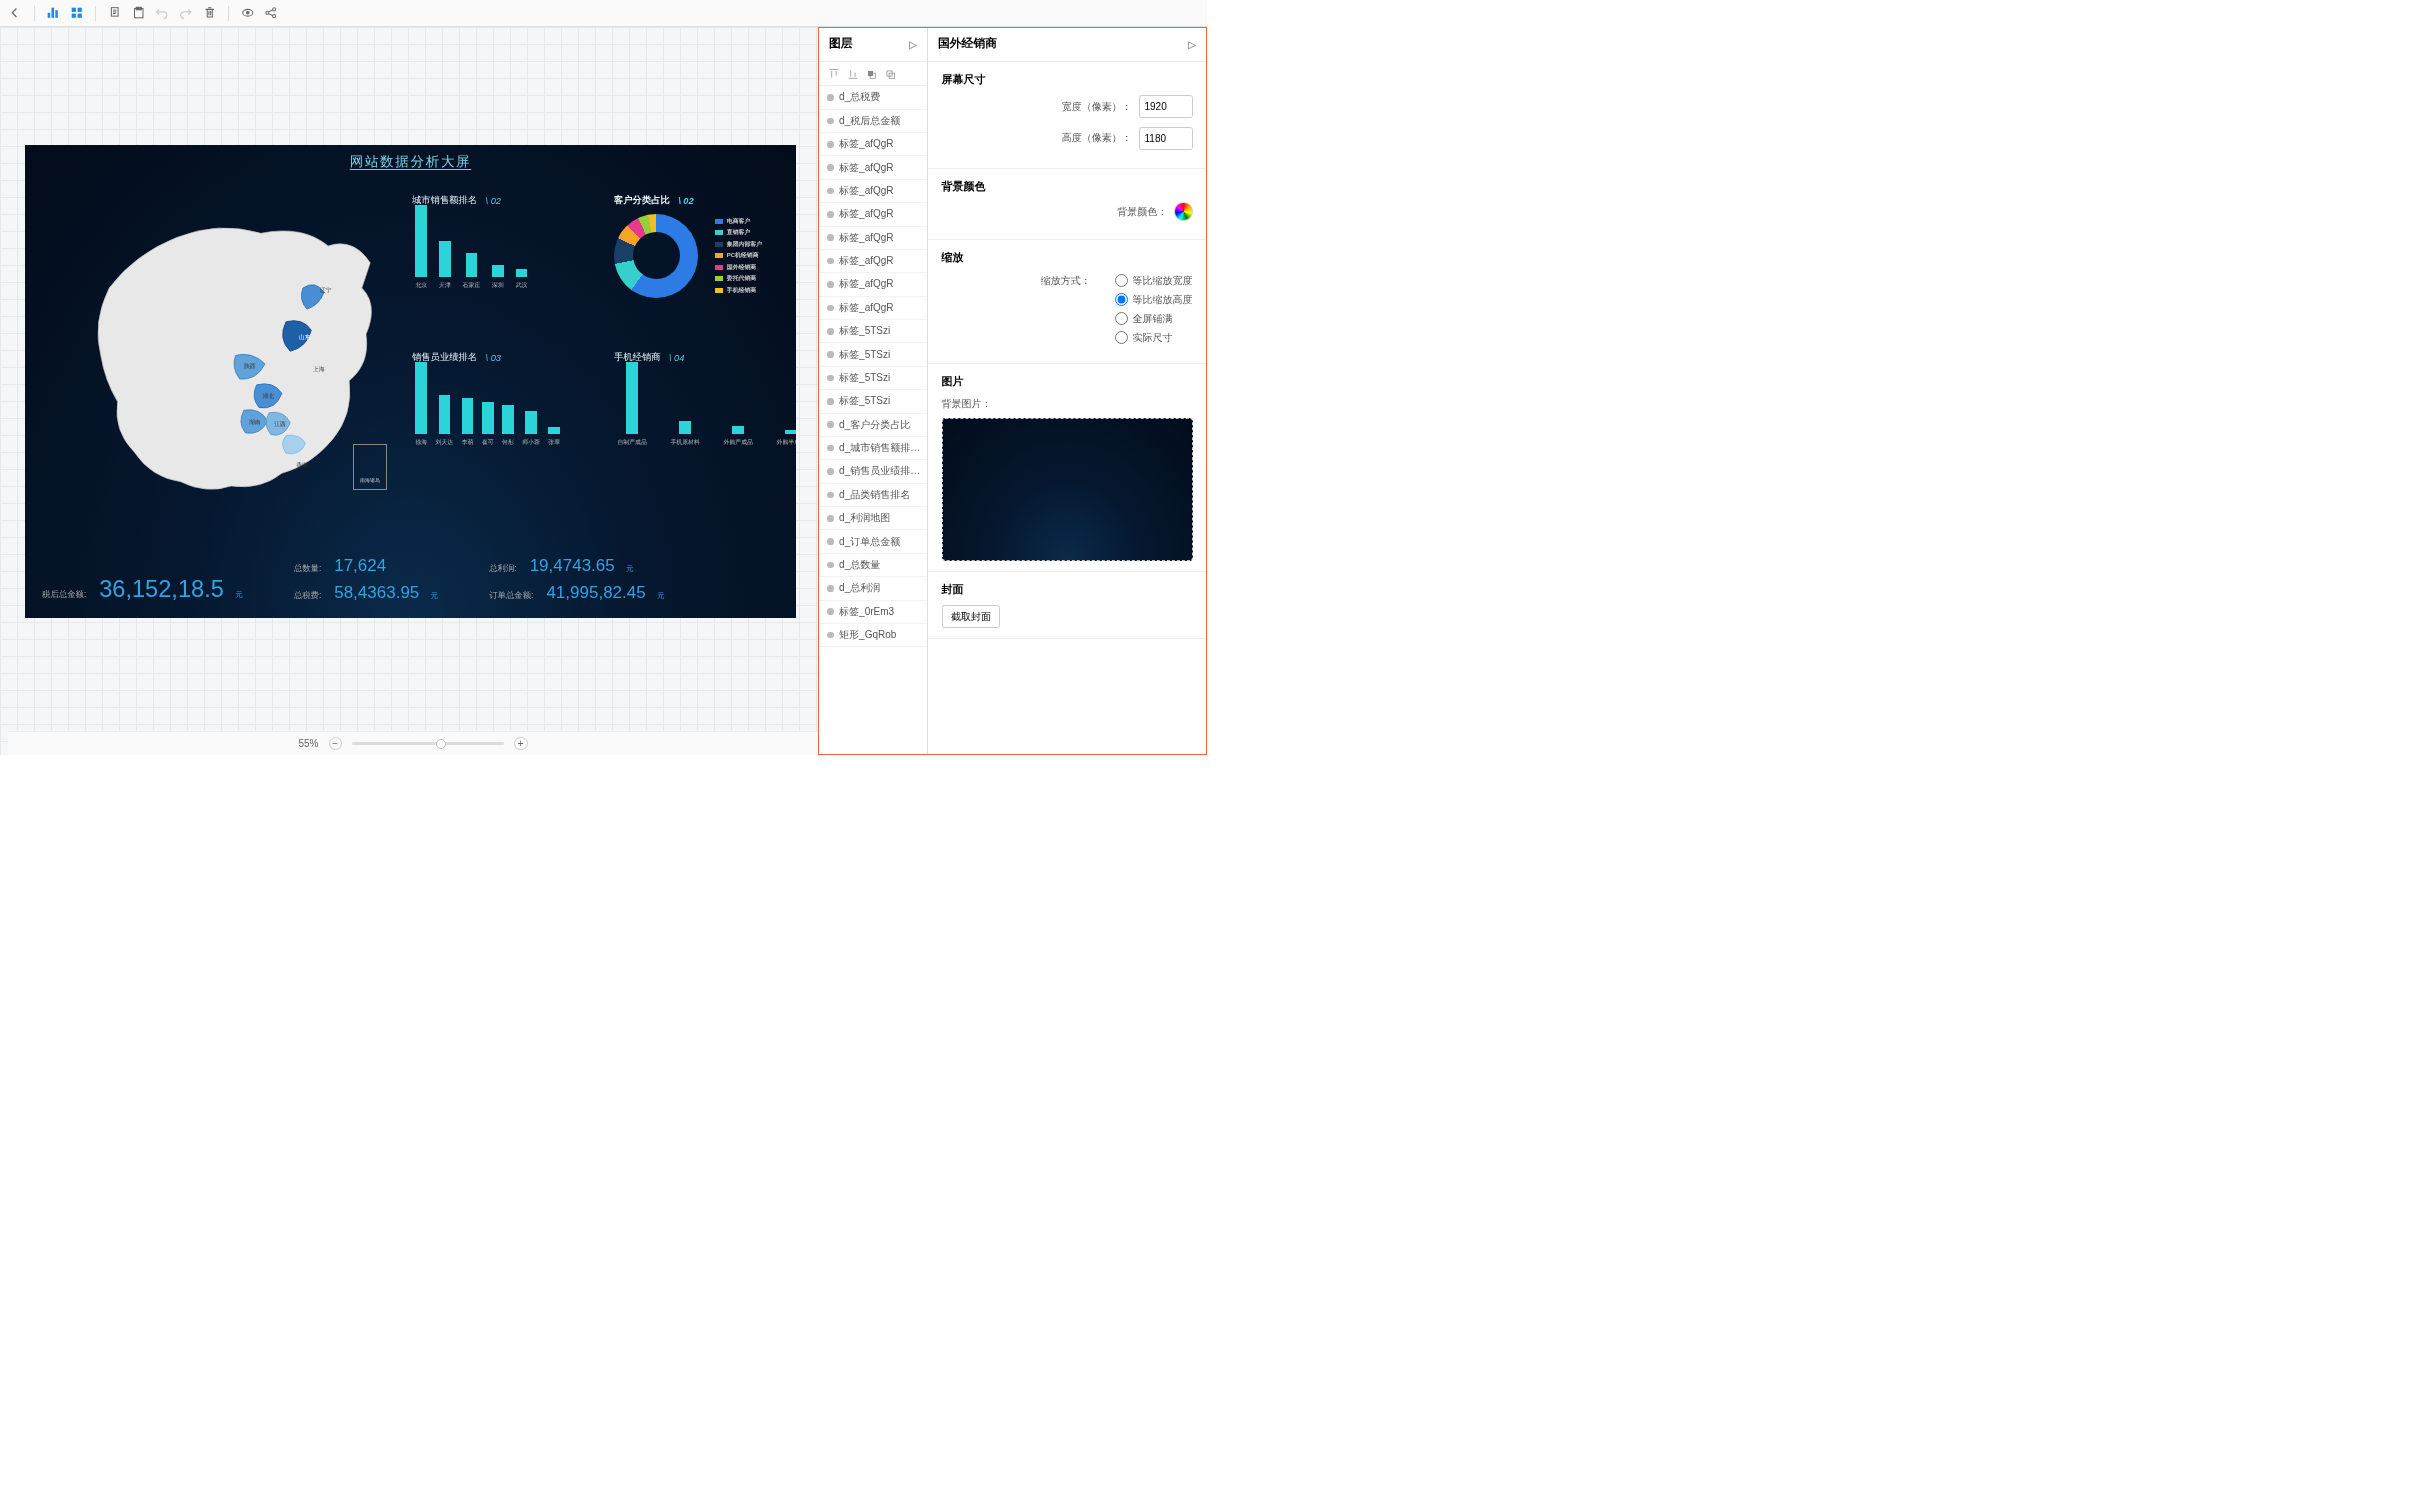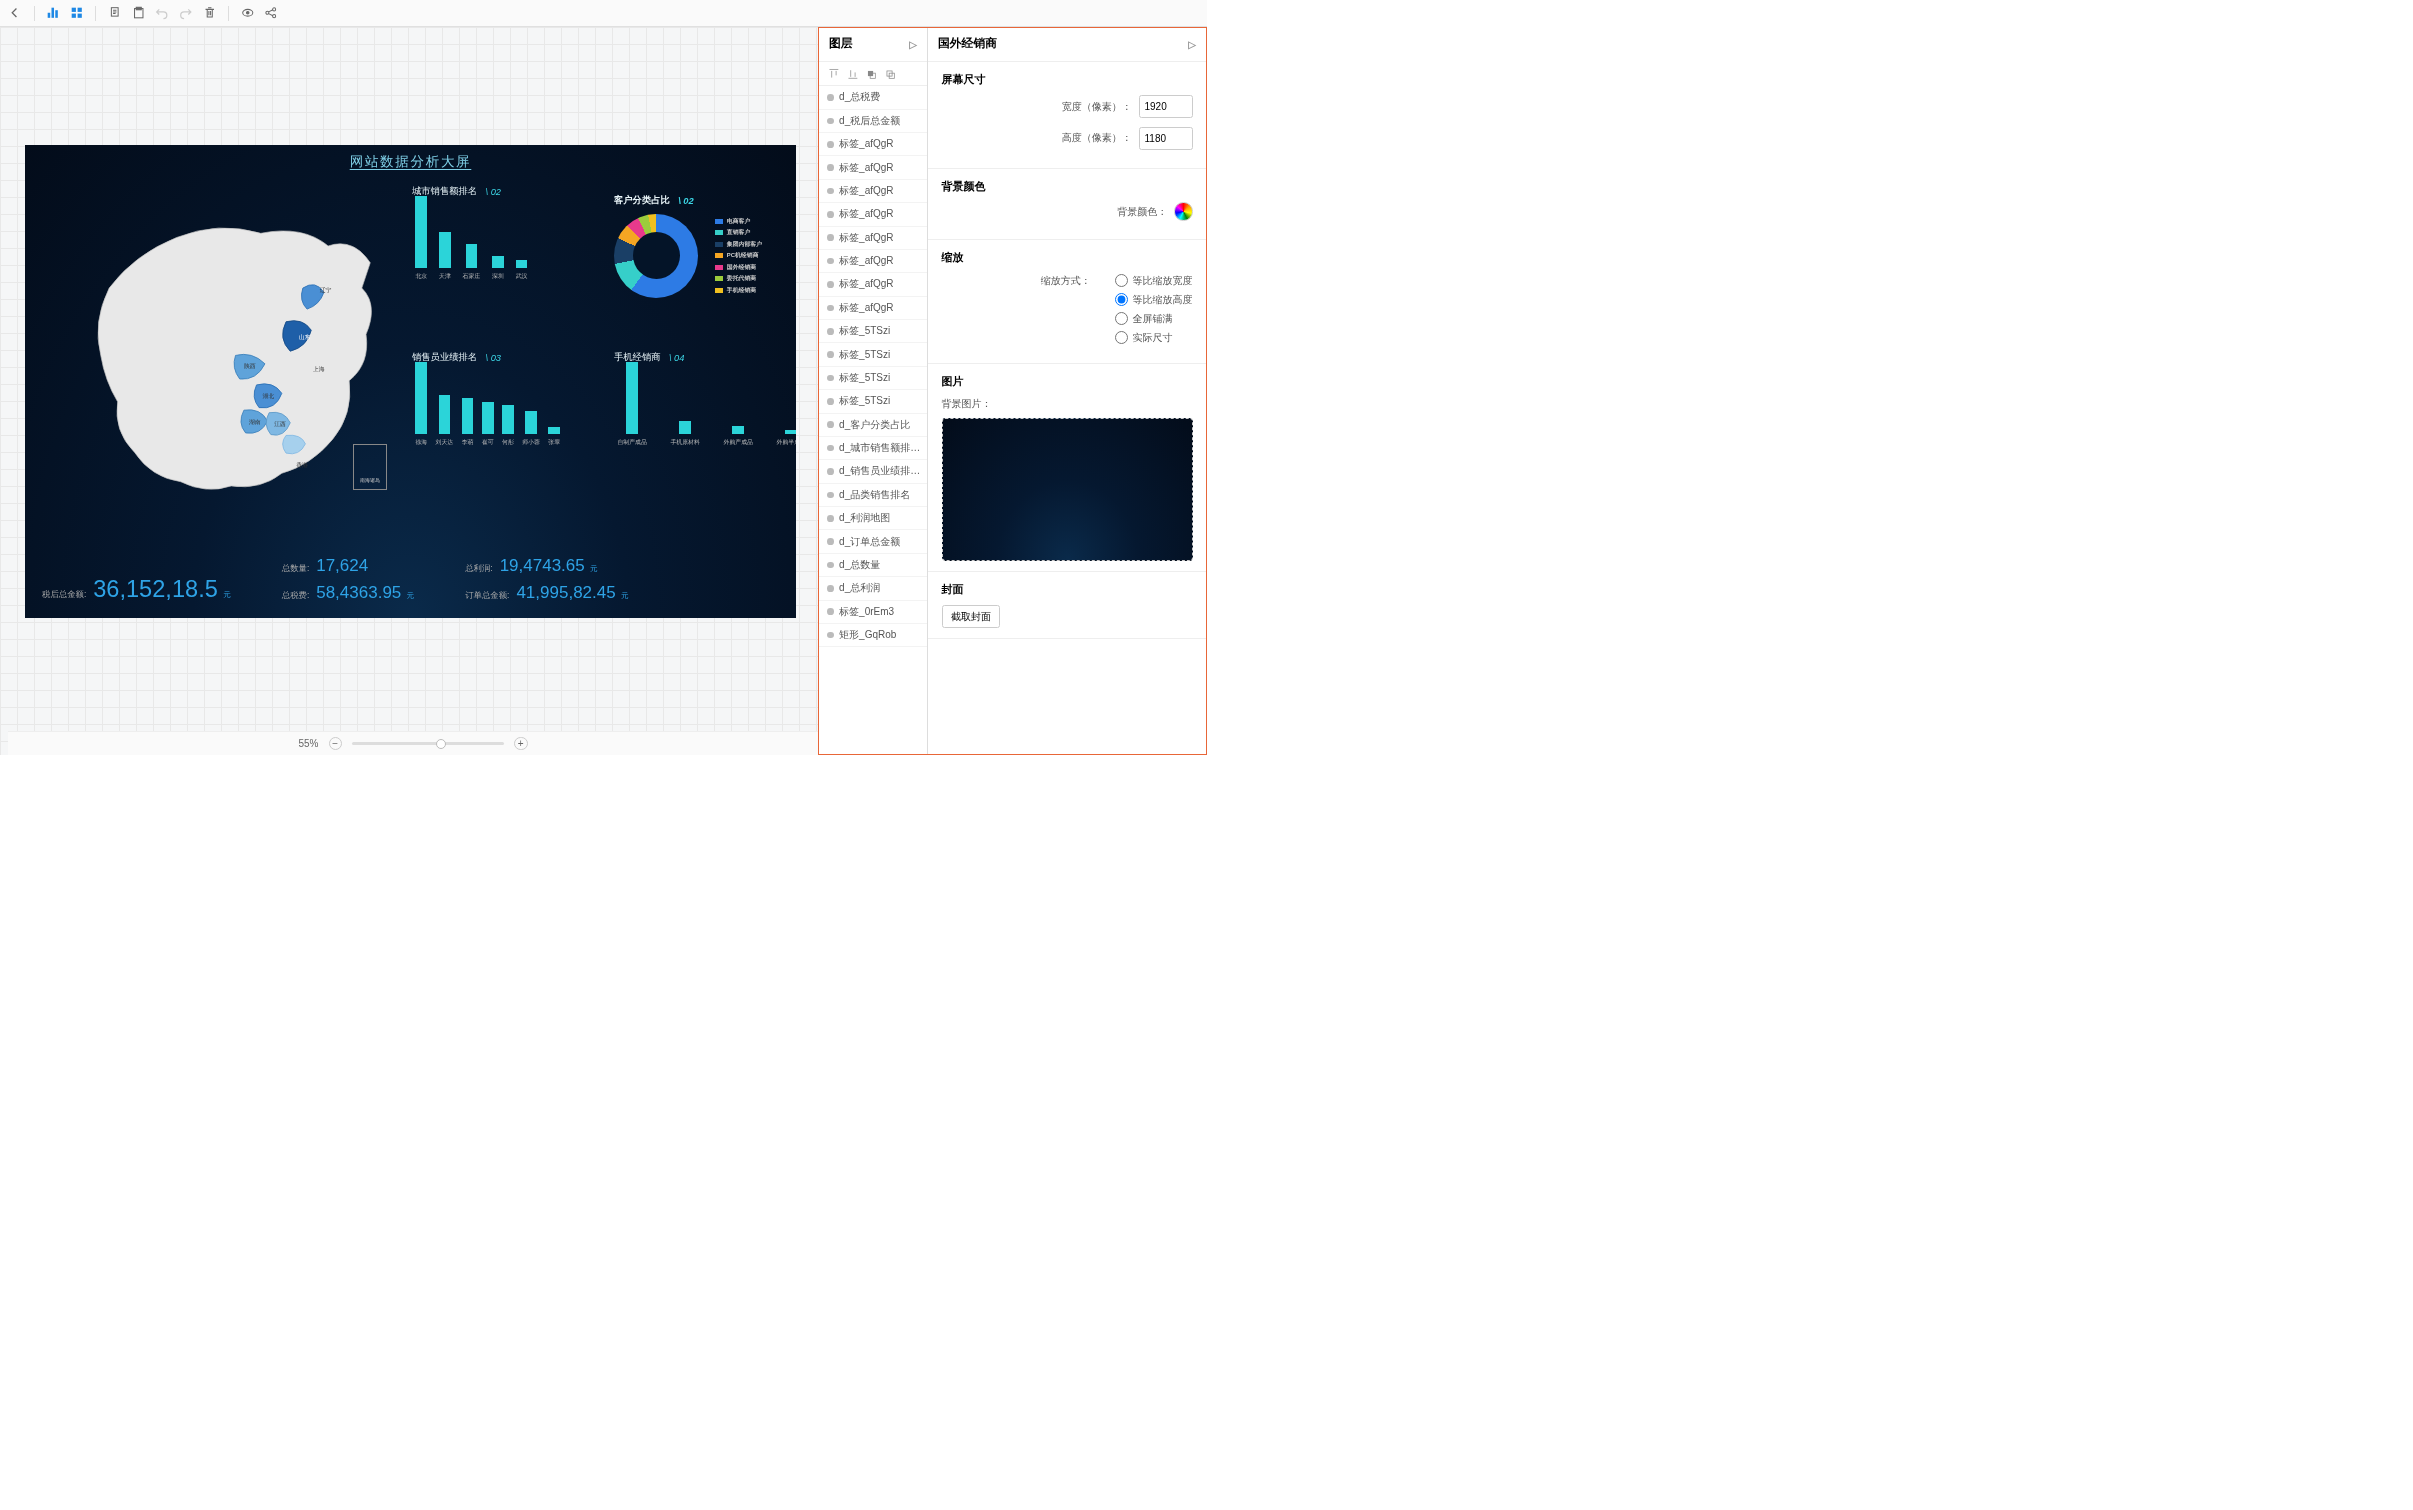--- a/index.html
+++ b/index.html
@@ -50,21 +50,21 @@
     
     .donut-wrap { display: flex; align-items: center; gap: 17px; }
     .donut { width: 84px; height: 84px; border-radius: 50%; position: relative; }
     .donut::after { content:""; position: absolute; inset: 18.5px; background: #041428; border-radius: 50%; }
     .legend { font-size: 5.9px; color: #ccc; display: flex; flex-direction: column; gap: 2.5px; }
     .legend .li { display: flex; align-items: center; gap: 3.4px; }
     .legend .sw { width: 8.4px; height: 5px; }
     
     
     .metrics { position: absolute; left: 25px; bottom: 17px; right: 25px; display: flex; gap: 34px; align-items: flex-end; flex-wrap: wrap; }
-    .metric { display: flex; align-items: baseline; gap: 7px; }
+    .metric { display: flex; align-items: baseline; gap: 13px; }
     .metric .ml { font-size: 8.4px; color: #aaa; }
     .metric .mv { font-size: 17px; color: #2ea3e6; }
     .metric .mu { font-size: 7.6px; color: #2ea3e6; margin-left: -1.7px; }
     
     
     .zoom-bar { position: absolute; bottom: 0; left: 8px; right: 0; height: 23.6px; display: flex; align-items: center; justify-content: center; gap: 10px; background: #fafafa; border-top: 0.8px solid #eee; font-size: 10px; color: #666; }
     .zoom-bar .track { width: 152px; height: 3.4px; background: #ddd; border-radius: 1.7px; position: relative; }
     .zoom-bar .track .thumb { position: absolute; top: -3.4px; width: 10px; height: 10px; background: #fff; border: 0.8px solid #bbb; border-radius: 50%; }
     .zoom-bar .zb { width: 13.5px; height: 13.5px; border: 0.8px solid #ccc; border-radius: 50%; display: flex; align-items: center; justify-content: center; cursor: pointer; }
     
@@ -188,21 +188,21 @@
           <text x="210" y="215" font-size="7" fill="#333">陕西</text>
           <text x="232" y="250" font-size="7" fill="#333">湖北</text>
           <text x="216" y="282" font-size="7" fill="#333">湖南</text>
           <text x="246" y="284" font-size="7" fill="#333">江西</text>
           <text x="292" y="218" font-size="7" fill="#333">上海</text>
           <text x="272" y="332" font-size="7" fill="#333">香港</text>
         </svg>
         <div class="map-inset">南海诸岛</div>
       </div>
 
-      <div class="chart-block" style="left:387px; top:40px; width:168px;">
+      <div class="chart-block" style="left:387px; top:49px; width:168px;">
         <div class="chead">
             <span class="label">城市销售额排名</span>
             <span class="num">\ 02</span>
           </div>
         <div class="bar-chart" id="bars1">
             <div class="bar-wrap">
               <div class="bar" style="height: 72px;"></div>
               <div class="bl">北京</div>
             </div>
             <div class="bar-wrap">

